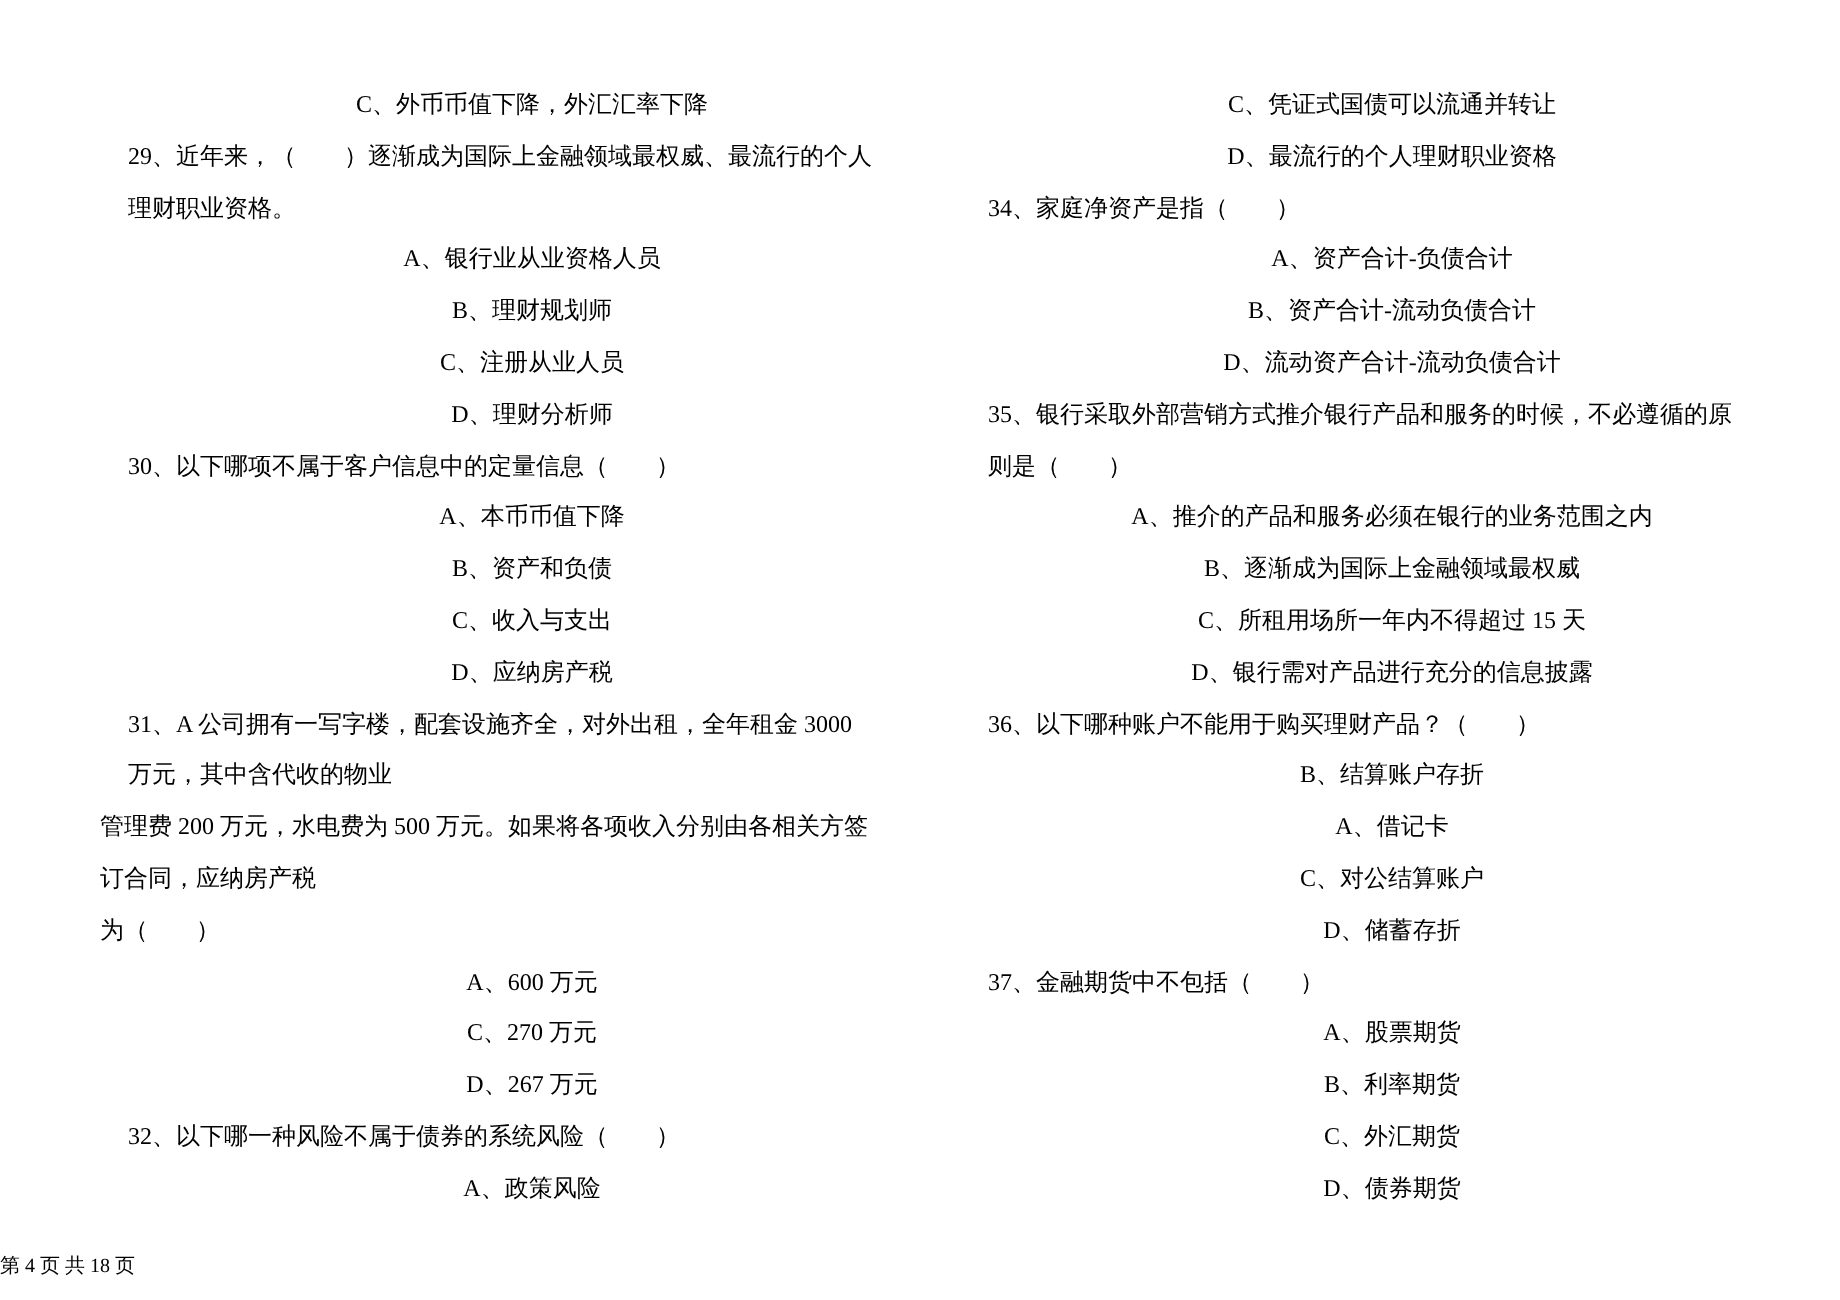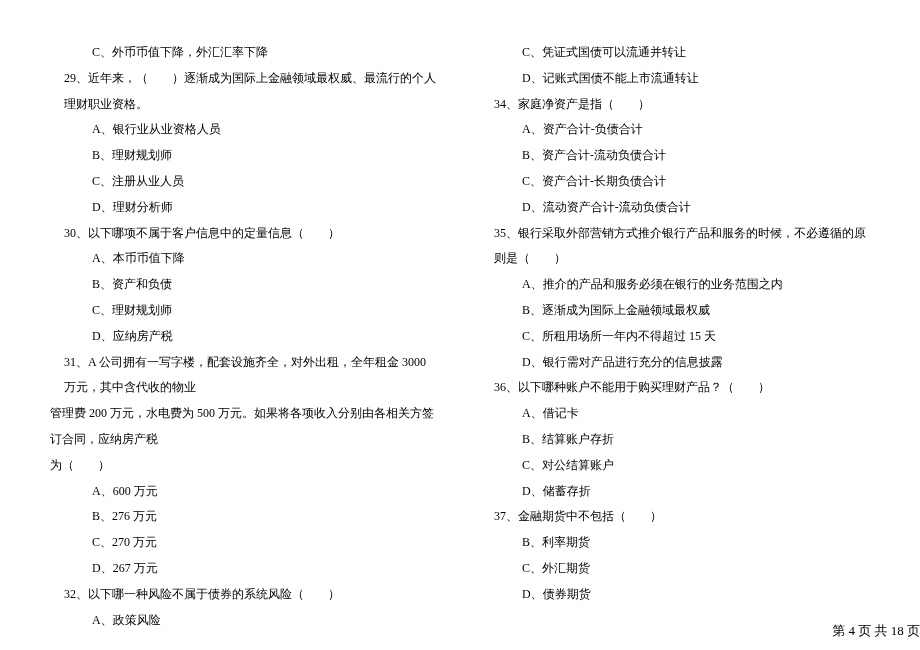--- a/index.html
+++ b/index.html
@@ -20,84 +20,84 @@
     .columns {
       display: flex;
       gap: 40px;
     }
     .column {
       flex: 1;
       line-height: 2.15;
     }
     .option {
       padding-left: 42px;
+      text-align: center;
     }
     .question {
       padding-left: 14px;
       font-family: Liberation Serif, serif;
     }
     .question-wrap {
       padding-left: 14px;
     }
     .footer {
       position: absolute;
       bottom: 10px;
-      left: 16px;
+      left: 0;
       right: 0;
-      text-align: right;
-      font-size: 13px;
+      text-align: left;
+      font-size: 10px;
     }
   </style>
 </head>
 <body>
 
 <div class="columns">
   <div class="column">
     <div class="option">C、外币币值下降，外汇汇率下降</div>
     <div class="question">29、近年来，（　　）逐渐成为国际上金融领域最权威、最流行的个人理财职业资格。</div>
     <div class="option">A、银行业从业资格人员</div>
     <div class="option">B、理财规划师</div>
     <div class="option">C、注册从业人员</div>
     <div class="option">D、理财分析师</div>
     <div class="question">30、以下哪项不属于客户信息中的定量信息（　　）</div>
     <div class="option">A、本币币值下降</div>
     <div class="option">B、资产和负债</div>
-    <div class="option">C、理财规划师</div>
+    <div class="option">C、收入与支出</div>
     <div class="option">D、应纳房产税</div>
     <div class="question-wrap">31、A 公司拥有一写字楼，配套设施齐全，对外出租，全年租金 3000 万元，其中含代收的物业</div>
     <div>管理费 200 万元，水电费为 500 万元。如果将各项收入分别由各相关方签订合同，应纳房产税</div>
     <div>为（　　）</div>
     <div class="option">A、600 万元</div>
-    <div class="option">B、276 万元</div>
     <div class="option">C、270 万元</div>
     <div class="option">D、267 万元</div>
     <div class="question">32、以下哪一种风险不属于债券的系统风险（　　）</div>
     <div class="option">A、政策风险</div>
 
   </div>
 
   <div class="column">
     <div class="option">C、凭证式国债可以流通并转让</div>
-    <div class="option">D、记账式国债不能上市流通转让</div>
+    <div class="option">D、最流行的个人理财职业资格</div>
     <div class="question">34、家庭净资产是指（　　）</div>
     <div class="option">A、资产合计-负债合计</div>
     <div class="option">B、资产合计-流动负债合计</div>
-    <div class="option">C、资产合计-长期负债合计</div>
     <div class="option">D、流动资产合计-流动负债合计</div>
     <div class="question">35、银行采取外部营销方式推介银行产品和服务的时候，不必遵循的原则是（　　）</div>
     <div class="option">A、推介的产品和服务必须在银行的业务范围之内</div>
     <div class="option">B、逐渐成为国际上金融领域最权威</div>
     <div class="option">C、所租用场所一年内不得超过 15 天</div>
     <div class="option">D、银行需对产品进行充分的信息披露</div>
     <div class="question">36、以下哪种账户不能用于购买理财产品？（　　）</div>
+    <div class="option">B、结算账户存折</div>
     <div class="option">A、借记卡</div>
-    <div class="option">B、结算账户存折</div>
     <div class="option">C、对公结算账户</div>
     <div class="option">D、储蓄存折</div>
     <div class="question">37、金融期货中不包括（　　）</div>
+    <div class="option">A、股票期货</div>
     <div class="option">B、利率期货</div>
     <div class="option">C、外汇期货</div>
     <div class="option">D、债券期货</div>
 
   </div>
 </div>
 
 <div class="footer">第 4 页 共 18 页</div>
 
 </body></html>

